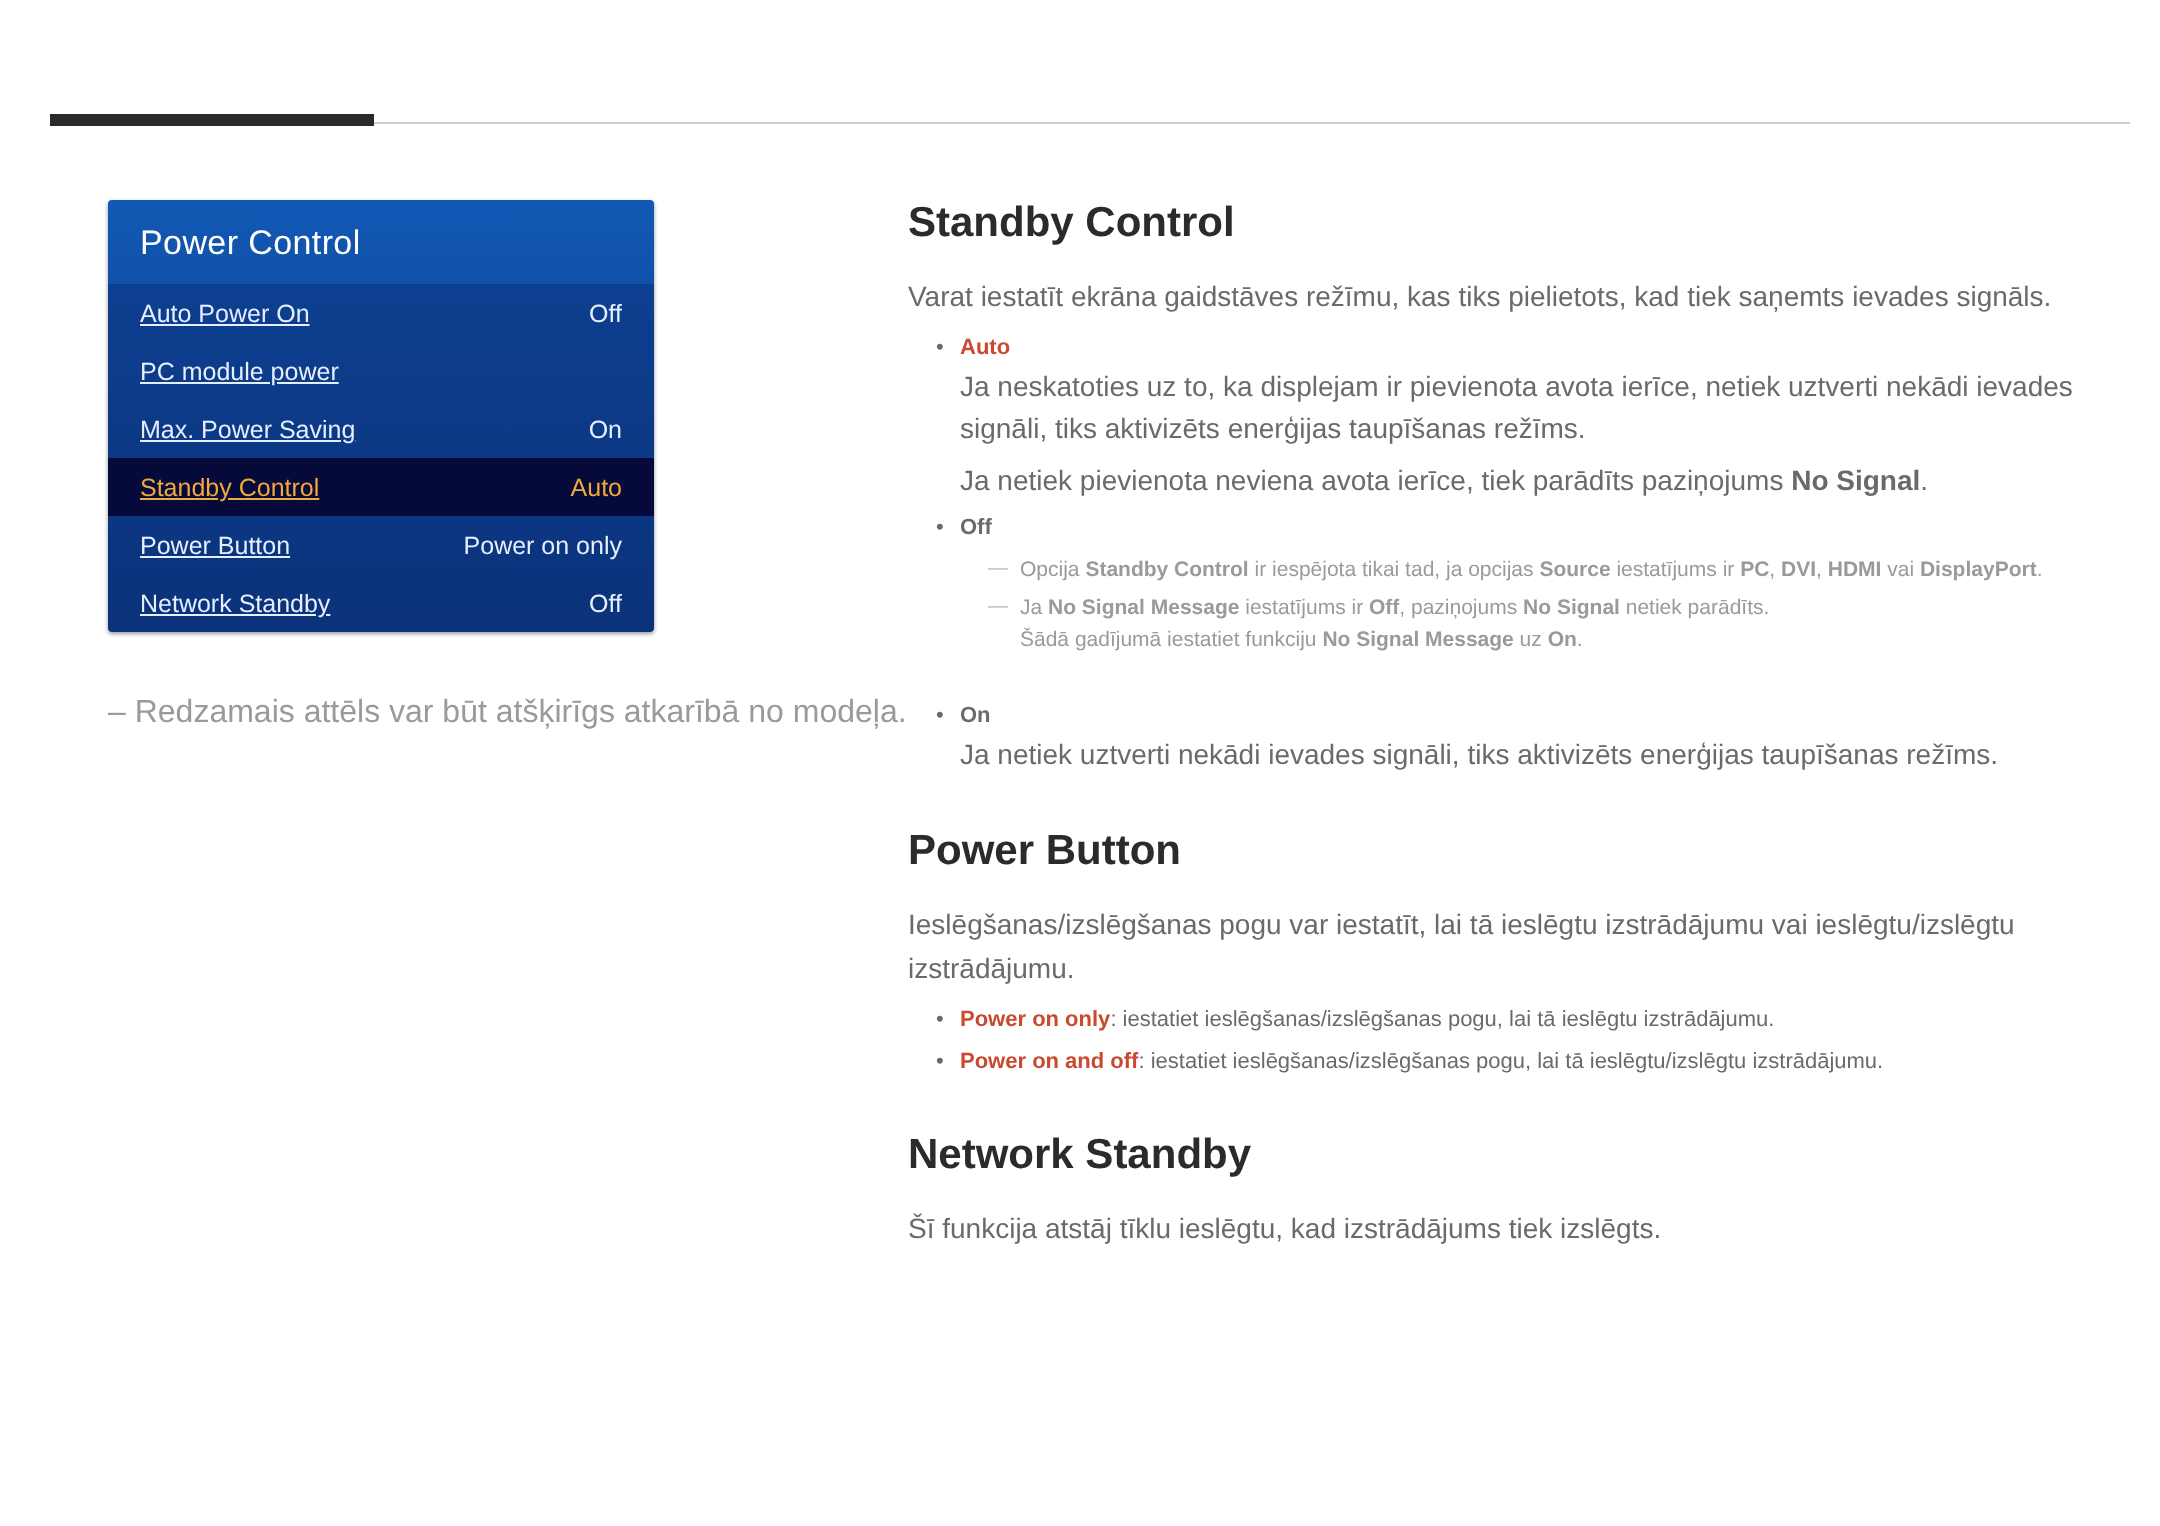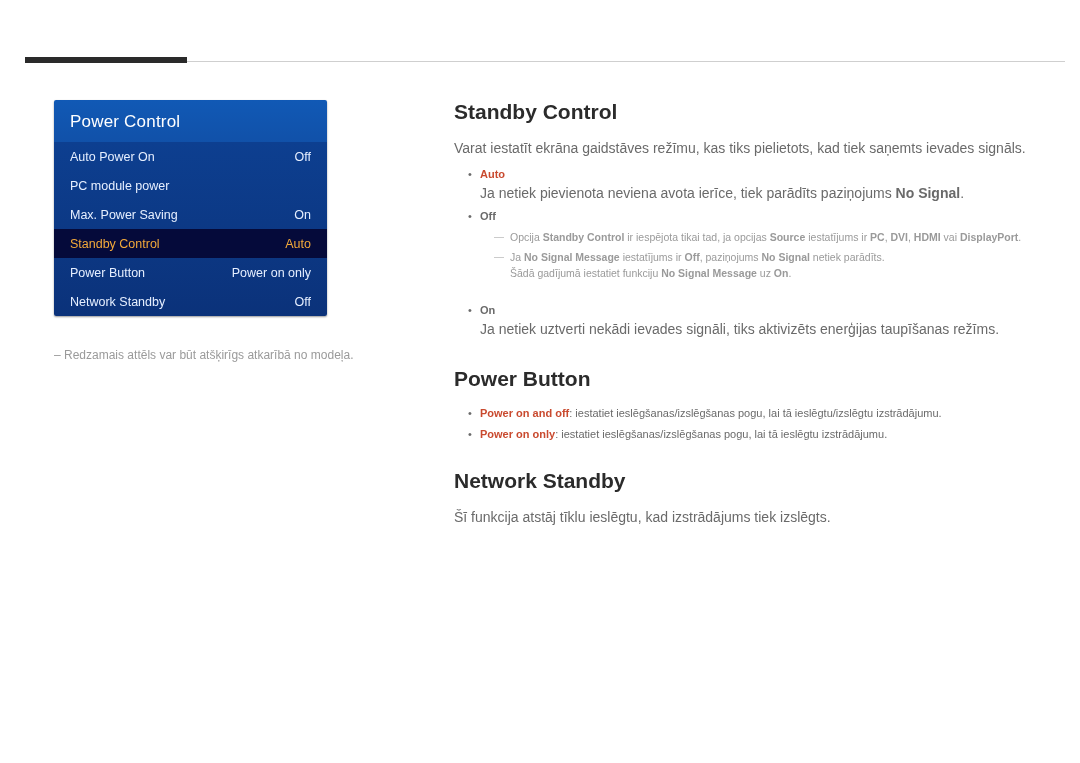--- a/index.html
+++ b/index.html
@@ -7,23 +7,23 @@
 .page { position:relative; width:1080px; height:552px; }
 .top-rule { position:absolute; left:25px; right:15px; top:61px; height:1px; background:#cfcfcf; }
 .top-rule-accent { position:absolute; left:25px; top:57px; width:162px; height:6px; background:#2a2a2a; }
 
 .menu-box { position:absolute; left:54px; top:100px; width:273px; border-radius:2px; overflow:hidden; box-shadow:0 1px 2px rgba(0,0,0,0.4); }
 .menu-title { background:linear-gradient(#1159b5,#1151a9); color:#fff; font-size:17px; font-weight:400; padding:12px 16px 10px 16px; letter-spacing:0.2px; }
 .menu-body { background:linear-gradient(#0d3f90,#0b327a); }
 .menu-row { display:flex; justify-content:space-between; align-items:center; padding:8px 16px 7px 16px; font-size:12.5px; color:#cfe0ff; }
 .menu-row.selected { background:#050a3a; }
 .menu-row.selected .ml, .menu-row.selected .mv { color:#f3a93a; }
-.ml { color:#e6efff; }
+.ml { color:#e6efff;text-decoration:underline; }
 .mv { color:#e6efff; }
-.caption { position:absolute; left:54px; top:348px; font-size:12px; color:#9a9a9a; }
+.caption { position:absolute; left:54px; top:348px; font-size:16px; color:#9a9a9a; }
 .caption::before { content:"– "; color:#9a9a9a; }
 
 .content { position:absolute; left:454px; right:28px; top:100px; }
 .h1 { font-size:21px; font-weight:700; color:#2b2b2b; margin-bottom:14px; }
 .p { font-size:14px; color:#6a6a6a; line-height:1.55; margin-bottom:4px; }
 .ul1 { margin-left:26px; margin-top:6px; margin-bottom:6px; }
 .ul1 > li { list-style:none; position:relative; font-size:11px; line-height:1.55; margin-bottom:4px; color:#6a6a6a; }
 .ul1 > li::before { content:"•"; position:absolute; left:-12px; top:0; color:#6a6a6a; font-size:11px; }
 .ul2 { margin-left:18px; margin-top:4px; margin-bottom:21px; }
 .ul2 > li { list-style:none; position:relative; font-size:10.5px; color:#9a9a9a; line-height:1.55; margin-bottom:3px; padding-left:12px; }
@@ -71,20 +71,21 @@
   <div class="caption">Redzamais attēls var būt atšķirīgs atkarībā no modeļa.</div>
 
   <div class="content">
 
     <div class="section">
       <div class="h1">Standby Control</div>
       <div class="p">Varat iestatīt ekrāna gaidstāves režīmu, kas tiks pielietots, kad tiek saņemts ievades signāls.</div>
       <ul class="ul1">
         <li>
           <span class="em">Auto</span>
+          <div class="p">Ja neskatoties uz to, ka displejam ir pievienota avota ierīce, netiek uztverti nekādi ievades signāli, tiks aktivizēts enerģijas taupīšanas režīms.</div>
           <div class="p">
             <span>Ja netiek pievienota neviena avota ierīce, tiek parādīts paziņojums </span><span class="bold">No Signal</span><span>.</span>
           </div>
         </li>
         <li>
           <span class="bold">Off</span>
           <ul class="ul2">
             <li>
               <span>Opcija </span><span class="boldg">Standby Control</span><span> ir iespējota tikai tad, ja opcijas </span><span class="boldg">Source</span><span> iestatījums ir </span><span class="boldg">PC</span><span>, </span><span class="boldg">DVI</span><span>, </span><span class="boldg">HDMI</span><span> vai </span><span class="boldg">DisplayPort</span><span>.</span>
             </li>
@@ -96,26 +97,27 @@
         </li>
         <li>
           <span class="bold">On</span>
           <div class="p">Ja netiek uztverti nekādi ievades signāli, tiks aktivizēts enerģijas taupīšanas režīms.</div>
         </li>
       </ul>
     </div>
 
     <div class="section">
       <div class="h1">Power Button</div>
+      <div class="p">Ieslēgšanas/izslēgšanas pogu var iestatīt, lai tā ieslēgtu izstrādājumu vai ieslēgtu/izslēgtu izstrādājumu.</div>
       <ul class="ul1">
         <li>
-          <span class="em">Power on and off</span><span>: iestatiet ieslēgšanas/izslēgšanas pogu, lai tā ieslēgtu/izslēgtu izstrādājumu.</span>
+          <span class="em">Power on only</span><span>: iestatiet ieslēgšanas/izslēgšanas pogu, lai tā ieslēgtu izstrādājumu.</span>
         </li>
         <li>
-          <span class="em">Power on only</span><span>: iestatiet ieslēgšanas/izslēgšanas pogu, lai tā ieslēgtu izstrādājumu.</span>
+          <span class="em">Power on and off</span><span>: iestatiet ieslēgšanas/izslēgšanas pogu, lai tā ieslēgtu/izslēgtu izstrādājumu.</span>
         </li>
       </ul>
     </div>
 
     <div class="section">
       <div class="h1">Network Standby</div>
       <div class="p">Šī funkcija atstāj tīklu ieslēgtu, kad izstrādājums tiek izslēgts.</div>
     </div>
 
   </div>

